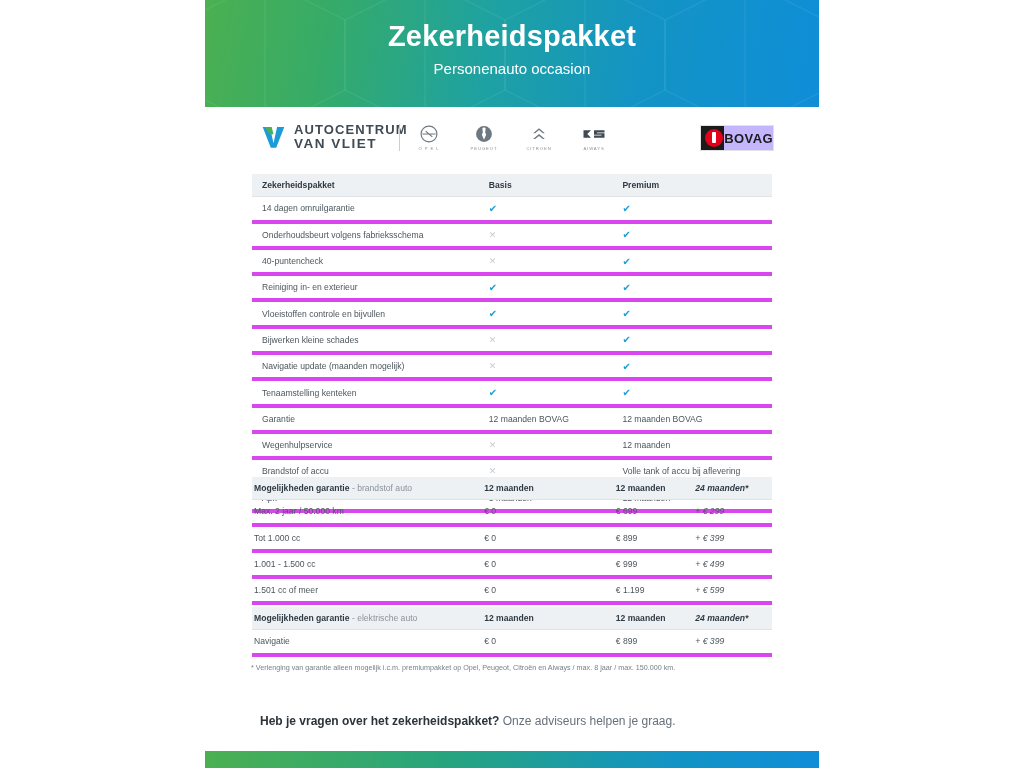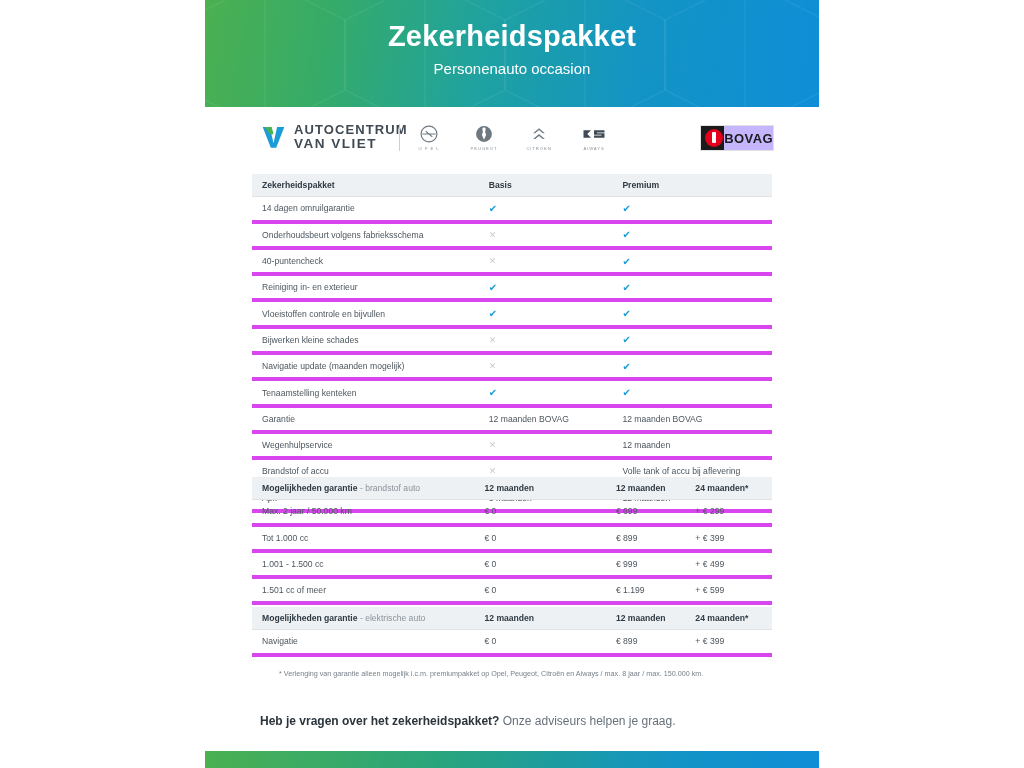--- a/index.html
+++ b/index.html
@@ -195,35 +195,34 @@
     background: #eef1f3;
     border-bottom: 1px solid #dfe3e6;
     color: #2e3a44;
     font-weight: bold;
     font-size: 8.6px;
   }
   .c0 { width: 248px; padding-left: 10px; box-sizing: border-box; }
   .c1 { width: 115px; }
   .c2 { width: 157px; margin-left: 24px; }
   .c3 { width: 0px; }
-  .table2 .c0 { width: 248px; padding-left: 10px; box-sizing: border-box; }
+  .table2 .c0 { width: 248px; padding-left: 2px; box-sizing: border-box; }
   .table2 .c1 { width: 115px; }
   .table2 .c2 { width: 85px; }
-  .table2 .c3 { width: 82px; }
+  .table2 .c3 { width: 82px; font-style: italic; }
   .yes { color: #1b9bd8; font-size: 10px; }
   .no  { color: #c8ced3; font-size: 9px; }
   .sub-grey { color: #8a939b; font-weight: normal; }
   .footnote {
     position: absolute;
-    left: 74px;
+    left: 46px;
     width: 500px;
     font-size: 7.2px;
     color: #77818a;
     line-height: 1.45;
-    margin-top: 6px;
   }
   .question {
     position: absolute;
     left: 55px;
     width: 520px;
     font-size: 12px;
     color: #3c464e;
   }
   .question b { color: #2b343b; }
   .question span.light { color: #66707a; }

